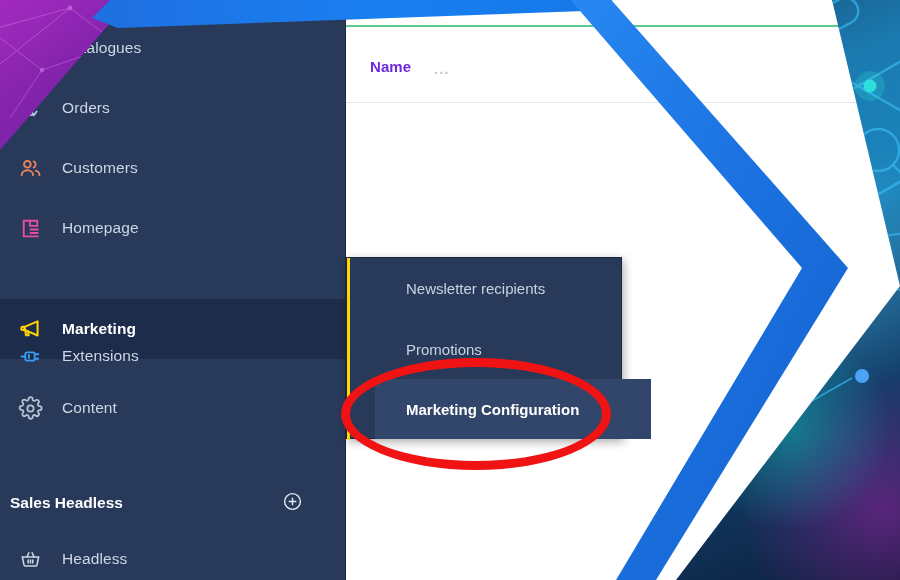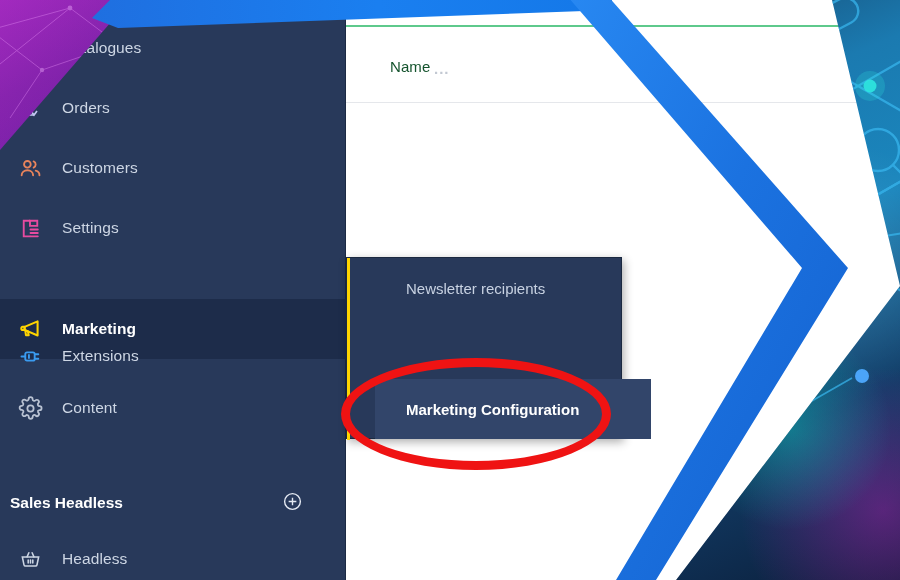--- a/index.html
+++ b/index.html
@@ -30,24 +30,23 @@
   .table-head {
     position: absolute;
     left: 346px; top: 27px;
     width: 554px; height: 76px;
     border-bottom: 1px solid #e5e7eb;
   }
   .col-name {
     position: absolute;
     left: 370px; top: 58px;
     font-size: 15px;
-    font-weight: normal;
-    color: #14532d;
+    font-weight: bold;
+    color: #6d28d9;
     letter-spacing: .1px;
-    margin-left: 20px;
   }
   .col-dots {
     position: absolute;
     left: 434px; top: 60px;
     font-size: 15px;
     font-weight: bold;
     color: #c2c8d2;
     letter-spacing: 1px;
   }
 
@@ -203,21 +202,21 @@
     </div>
 
     <div class="nav-item" style="top:198px">
       <span class="ico">
         <svg width="25" height="25" viewBox="0 0 24 24" fill="none" stroke="#e84ba0" stroke-width="1.8" stroke-linecap="round">
           <path d="M11.5 4.5H5.5v15h6"></path>
           <path d="M11.5 4.5h7v5h-7z"></path>
           <path d="M12 13h7M12 16.3h7M12 19.5h7"></path>
         </svg>
       </span>
-      <span class="lbl">Settings</span>
+      <span class="lbl">Homepage</span>
     </div>
 
     <div class="nav-item active" style="top:258px">
       <span class="ico">
         <svg width="26" height="26" viewBox="0 0 24 24" fill="none" stroke="#ffd500" stroke-width="1.9" stroke-linejoin="round">
           <path d="M19 5v13l-12-5.2V10z"></path>
           <path d="M7 10H5.2A1.2 1.2 0 0 0 4 11.2v.6A1.2 1.2 0 0 0 5.2 13H7z"></path>
           <path d="M7.6 13.3l.7 4.4h2.5l-.8-3.6z"></path>
         </svg>
       </span>
@@ -265,20 +264,23 @@
       </span>
       <span class="lbl">Headless</span>
     </div>
   </div>
 
   <div class="flyout">
     <div class="accent"></div>
 
     <div class="sub-item" style="top:0">
       <span class="lbl">Newsletter recipients</span>
+    </div>
+    <div class="sub-item" style="top:61px">
+      <span class="lbl">Promotions</span>
     </div>
     <div class="sub-item active" style="top:121px">
       <span class="lbl">Marketing Configuration</span>
     </div>
   </div>
 
   <div class="deco deco-tl"></div>
   <svg class="deco deco-tl-lines" viewBox="0 0 190 150">
     <g stroke="#e48bf5" stroke-width="1" fill="none" opacity=".75">
       <path d="M-10 30 L70 8 L118 44 L42 70 Z"></path>

